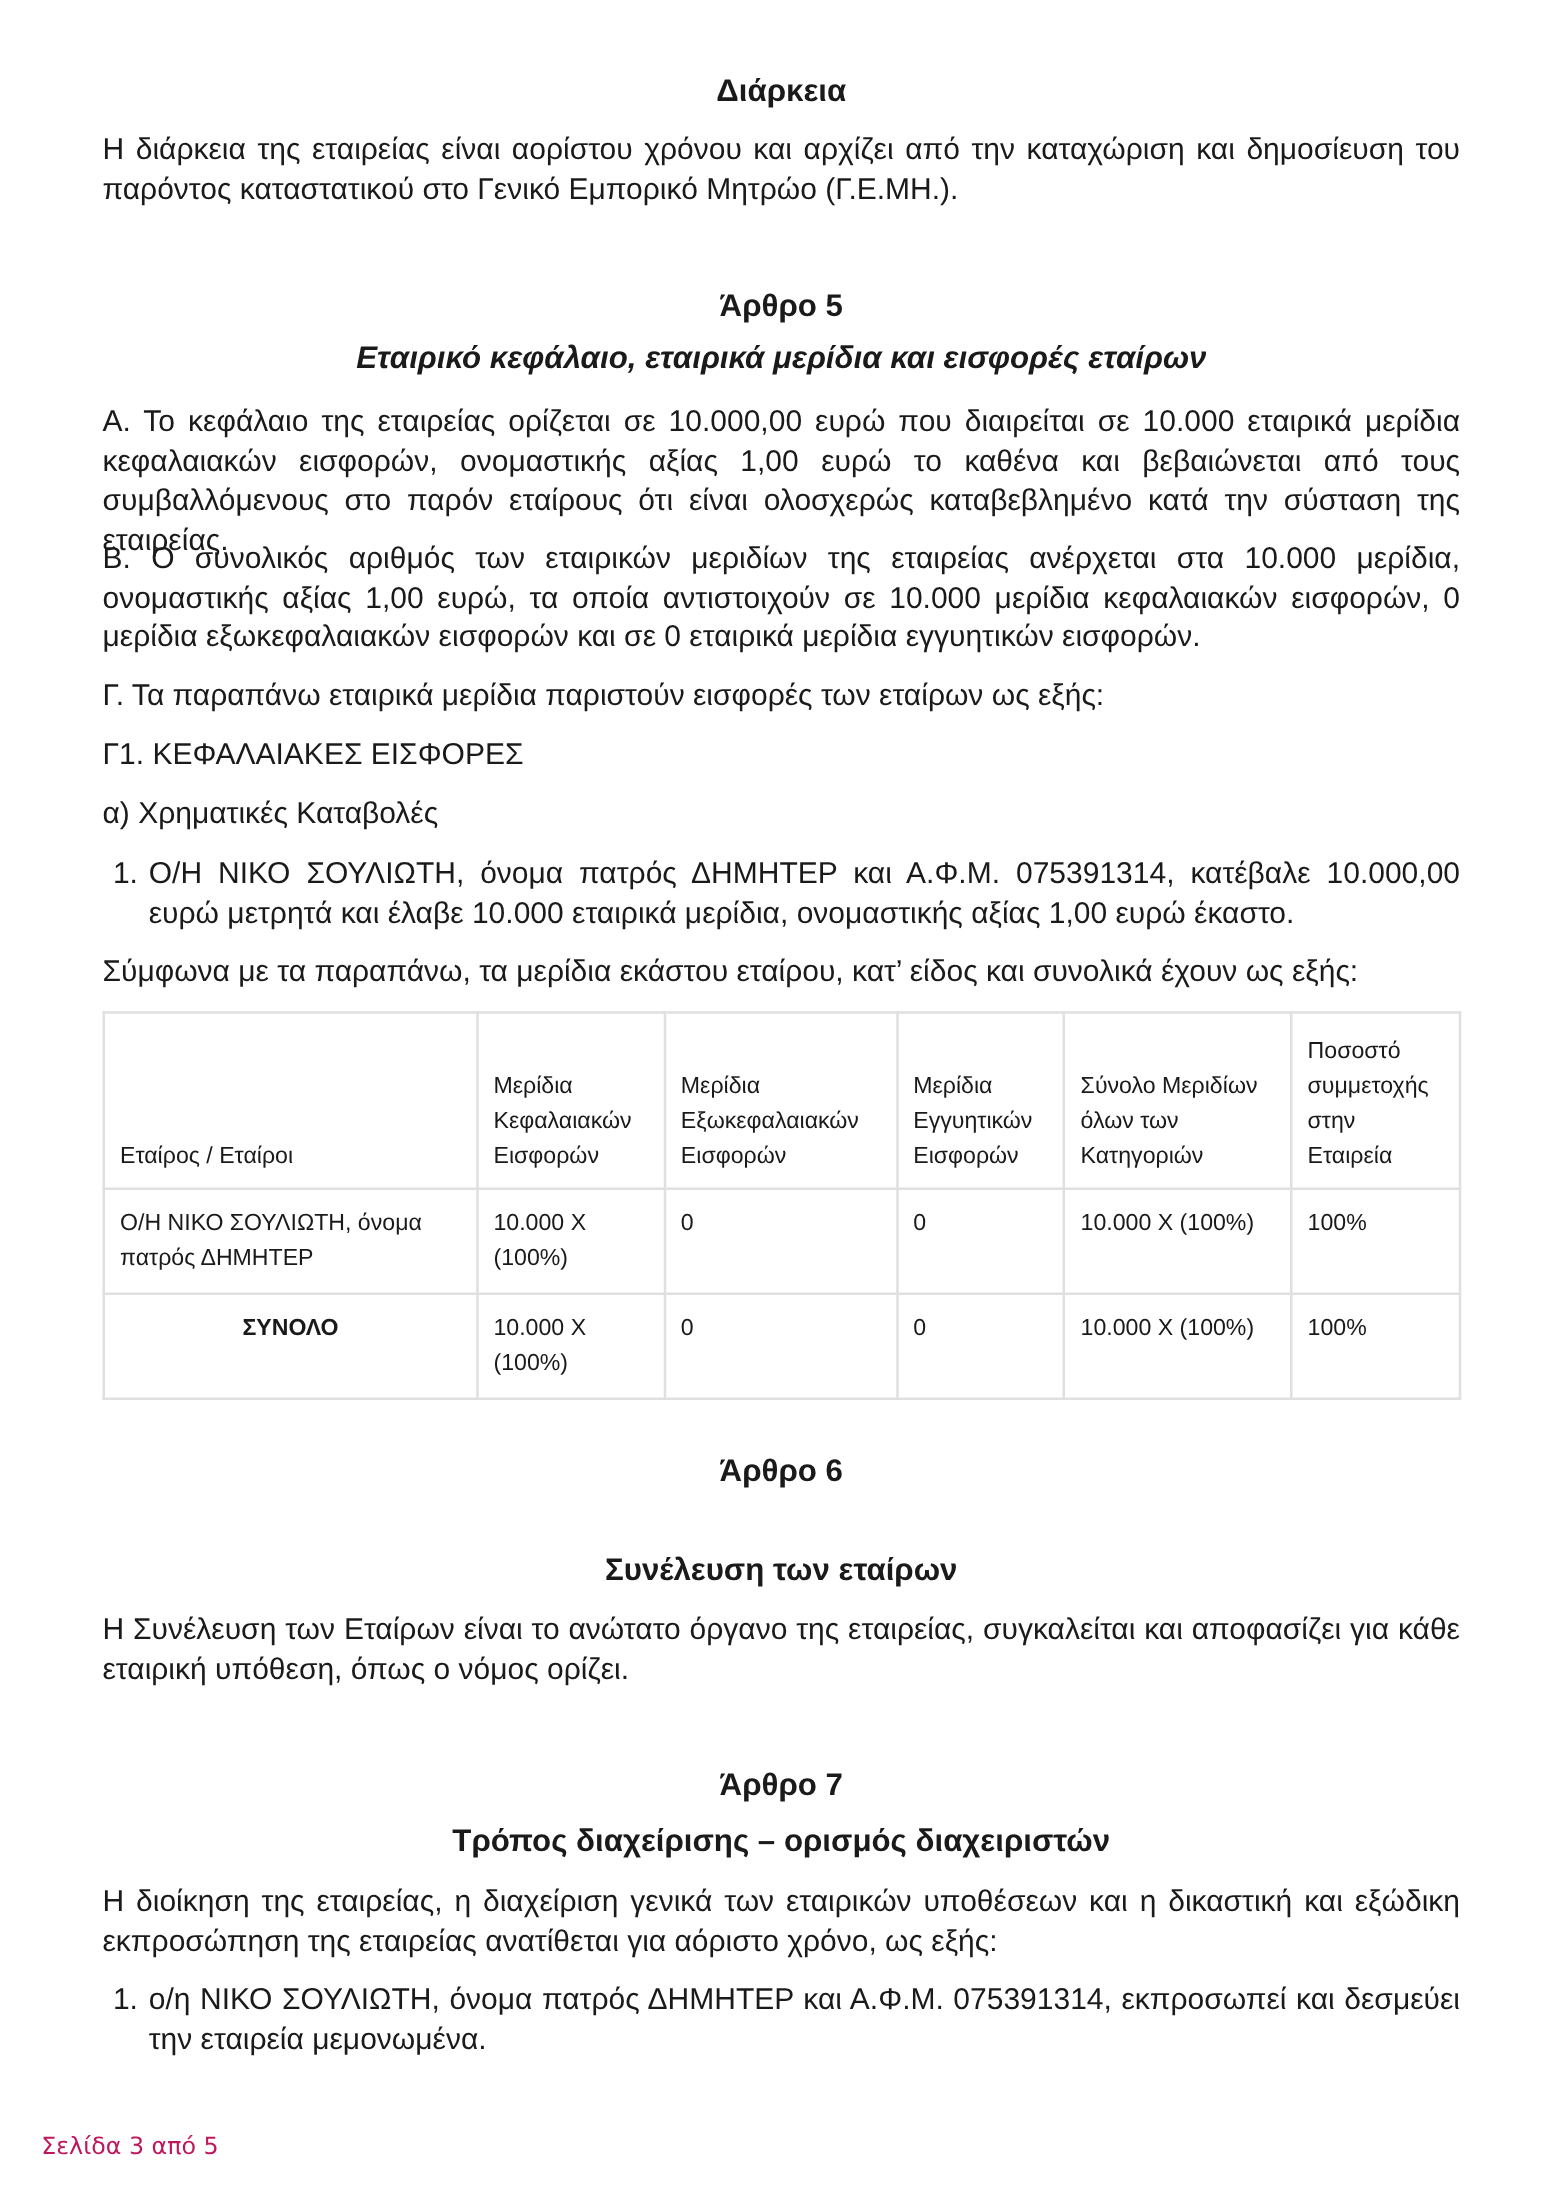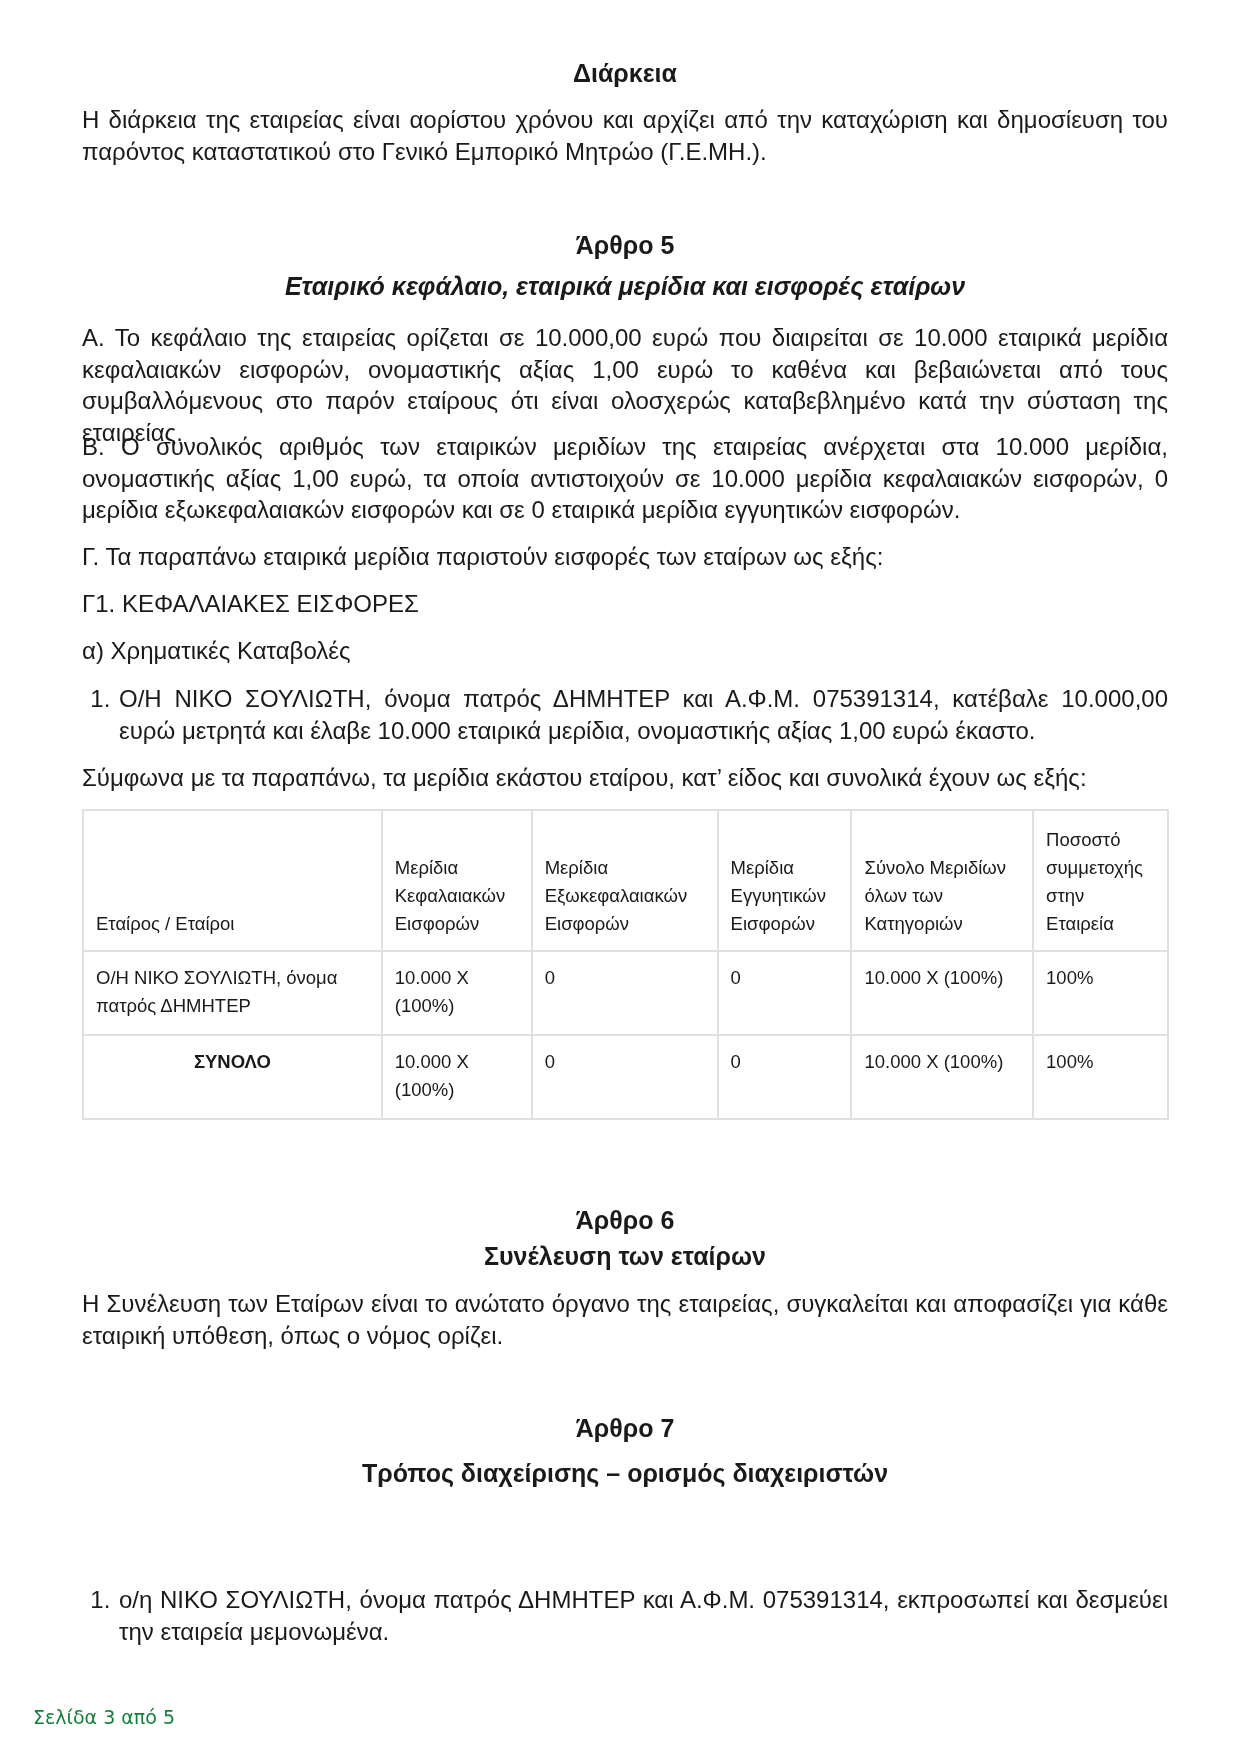--- a/index.html
+++ b/index.html
@@ -12,21 +12,21 @@
   .abs { position: absolute; left: 0; right: 0; }
   ol.list { margin: 0; padding-left: 35px; font-size: 24px; line-height: 31.5px; text-align: justify; }
   ol.list li { padding-left: 2px; }
   table.shares { position: absolute; left: 0; width: 1087px; border-collapse: collapse;
                  font-size: 18.5px; line-height: 28px; }
   table.shares td, table.shares th { border: 2px solid #e0e0e0; padding: 12px 12px; vertical-align: bottom;
                  text-align: left; font-weight: normal; }
   table.shares tbody td { vertical-align: top; padding-top: 12px; height: 58px; }
   table.shares td.total-label { text-align: center; font-weight: bold; }
   .footer { position: absolute; left: 33px; top: 1706px; font-family: "DejaVu Sans", sans-serif;
-            font-size: 19px; color: #15803d; }
+            font-size: 19px; color: #be185d; }
 </style>
 </head>
 <body>
 
 <div class="page">
   <div class="content" style="top:0; height:1754px;">
 
     <h2 class="heading abs" style="top:56px;">Διάρκεια</h2>
     <p class="para abs" style="top:104px;">Η διάρκεια της εταιρείας είναι αορίστου χρόνου και αρχίζει από την καταχώριση και δημοσίευση του παρόντος καταστατικού στο Γενικό Εμπορικό Μητρώο (Γ.Ε.ΜΗ.).</p>
 
@@ -74,25 +74,26 @@
           <td class="total-label">ΣΥΝΟΛΟ</td>
           <td>10.000 X (100%)</td>
           <td>0</td>
           <td>0</td>
           <td>10.000 X (100%)</td>
           <td>100%</td>
         </tr>
       </tbody>
     </table>
 
-    <h2 class="heading abs" style="top:1203px;">Άρθρο 6</h2>
+    <h2 class="heading abs" style="top:1160px;">Άρθρο 6</h2>
     <h2 class="heading abs" style="top:1239px;">Συνέλευση των εταίρων</h2>
     <p class="para abs" style="top:1288px;">Η Συνέλευση των Εταίρων είναι το ανώτατο όργανο της εταιρείας, συγκαλείται και αποφασίζει για κάθε εταιρική υπόθεση, όπως ο νόμος ορίζει.</p>
 
     <h2 class="heading abs" style="top:1411px;">Άρθρο 7</h2>
     <h2 class="heading abs" style="top:1456px;">Τρόπος διαχείρισης – ορισμός διαχειριστών</h2>
+    <p class="para abs" style="top:1506px;">Η διοίκηση της εταιρείας, η διαχείριση γενικά των εταιρικών υποθέσεων και η δικαστική και εξώδικη εκπροσώπηση της εταιρείας ανατίθεται για αόριστο χρόνο, ως εξής:</p>
     <ol class="list abs" style="top:1584px;">
       <li>ο/η ΝΙΚΟ ΣΟΥΛΙΩΤΗ, όνομα πατρός ΔΗΜΗΤΕΡ και Α.Φ.Μ. 075391314, εκπροσωπεί και δεσμεύει την εταιρεία μεμονωμένα.</li>
     </ol>
   </div>
 
   <div class="footer">Σελίδα 3 από 5</div>
 </div>
 
 </body></html>

